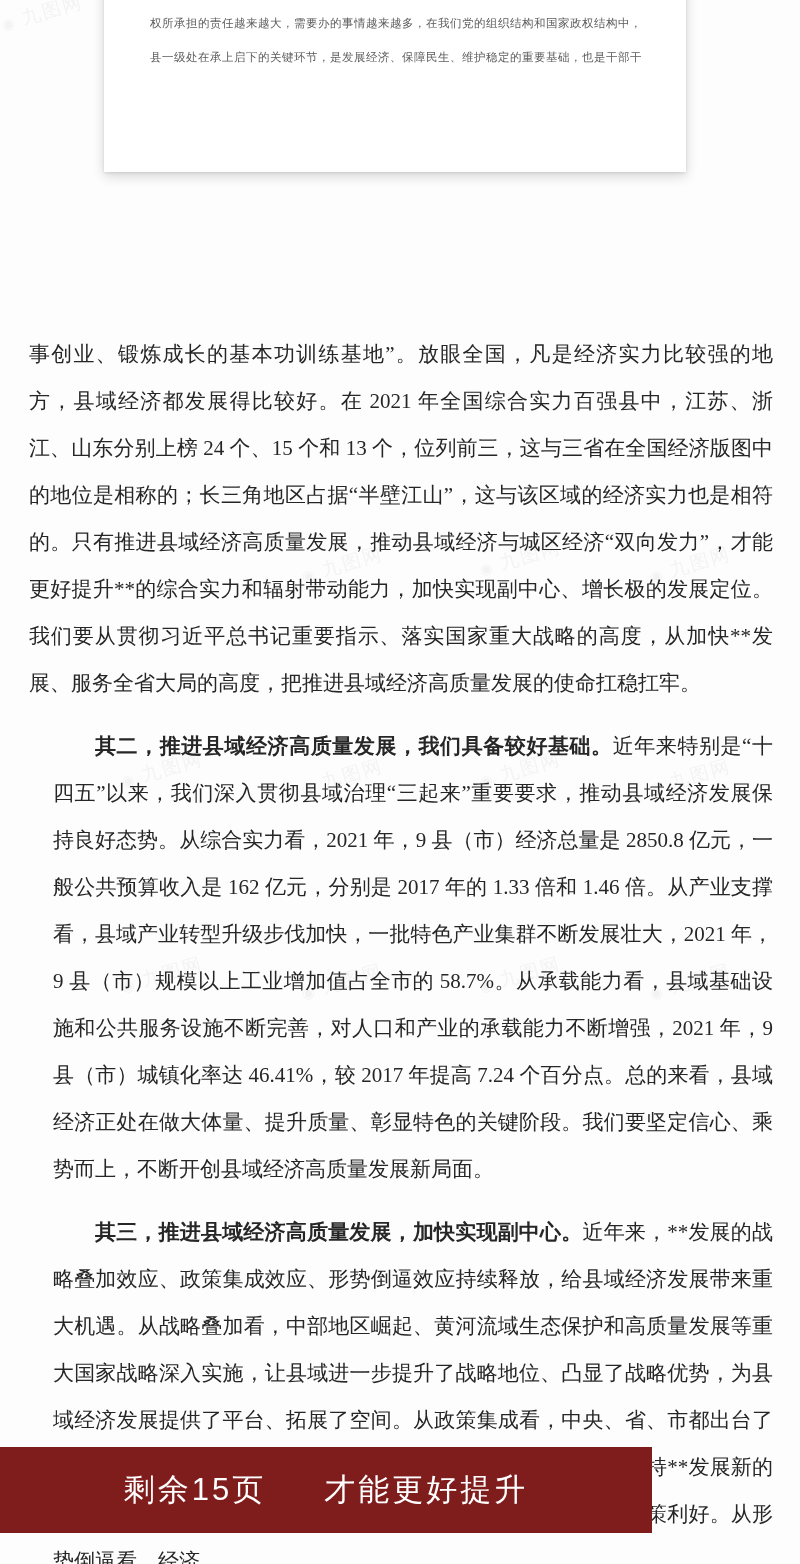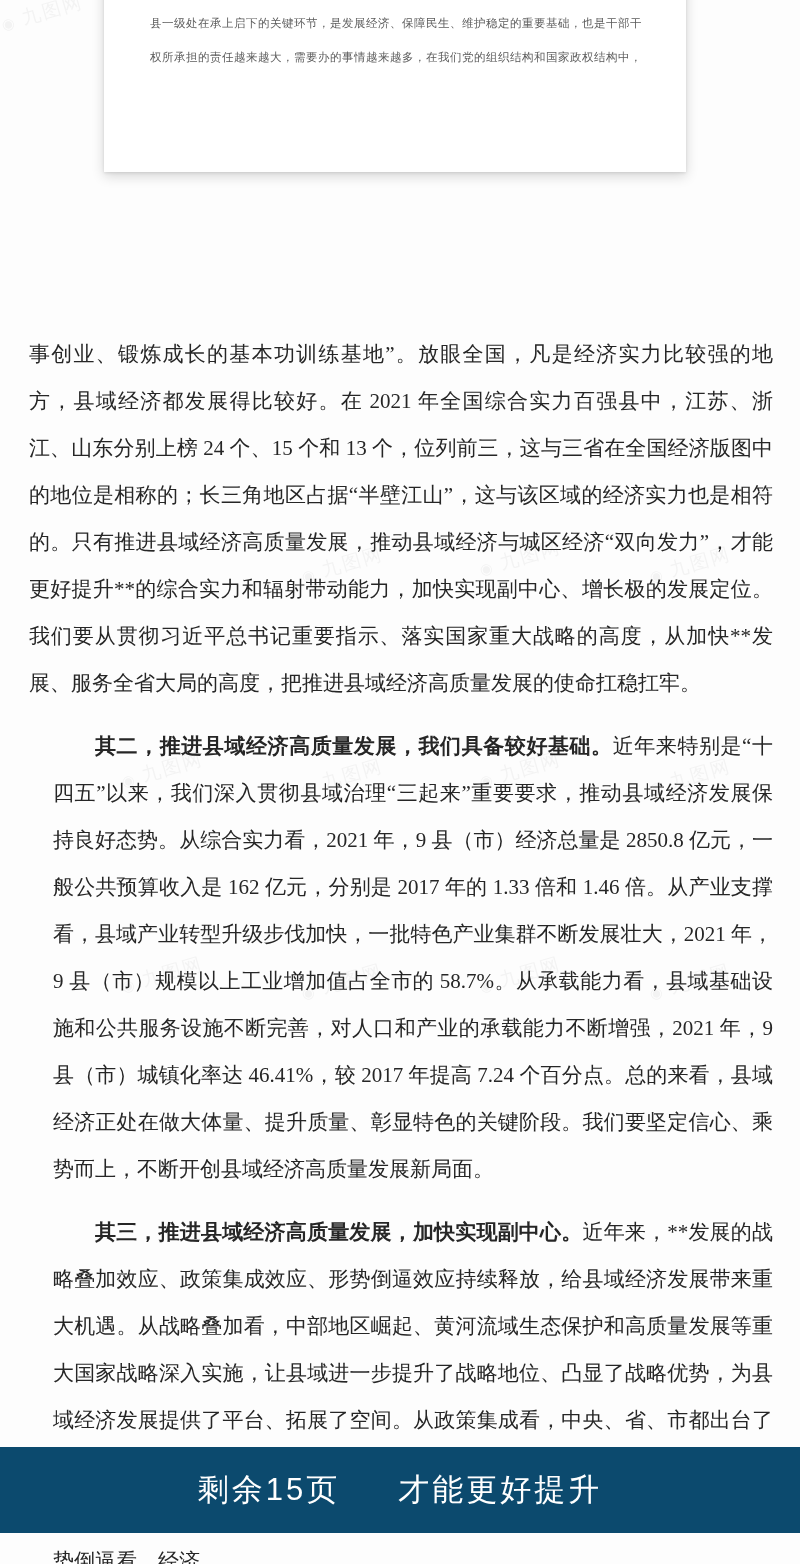--- a/index.html
+++ b/index.html
@@ -73,43 +73,43 @@
   }
   .doc-body p { margin: 0 0 16px 0; }
   .doc-body p.indent { text-indent: 2em; margin-left: 24px; }
   .doc-body strong { font-weight: bold; }
 
   
   .footer-band {
     position: absolute;
     left: 0;
     top: 1447px;
-    width: 800px;
+    width: 652px;
     height: 86px;
-    background: #0c4a6e;
+    background: #7f1d1d;
     display: flex;
     align-items: center;
     justify-content: center;
     gap: 58px;
   }
   .footer-band span {
     color: #ffffff;
     font-size: 31px;
     letter-spacing: 3px;
     font-family: "Liberation Sans", sans-serif;
   }
 </style>
 </head>
 <body>
 
 <div class="canvas">
 
   <div class="preview-card">
+    <div class="pline">权所承担的责任越来越大，需要办的事情越来越多，在我们党的组织结构和国家政权结构中，</div>
     <div class="pline">县一级处在承上启下的关键环节，是发展经济、保障民生、维护稳定的重要基础，也是干部干</div>
-    <div class="pline">权所承担的责任越来越大，需要办的事情越来越多，在我们党的组织结构和国家政权结构中，</div>
   </div>
 
   <div class="wm">九图网</div>
   <div class="wm">九图网</div>
   <div class="wm">九图网</div>
   <div class="wm">九图网</div>
   <div class="wm">九图网</div>
   <div class="wm">九图网</div>
   <div class="wm">九图网</div>
   <div class="wm">九图网</div>

